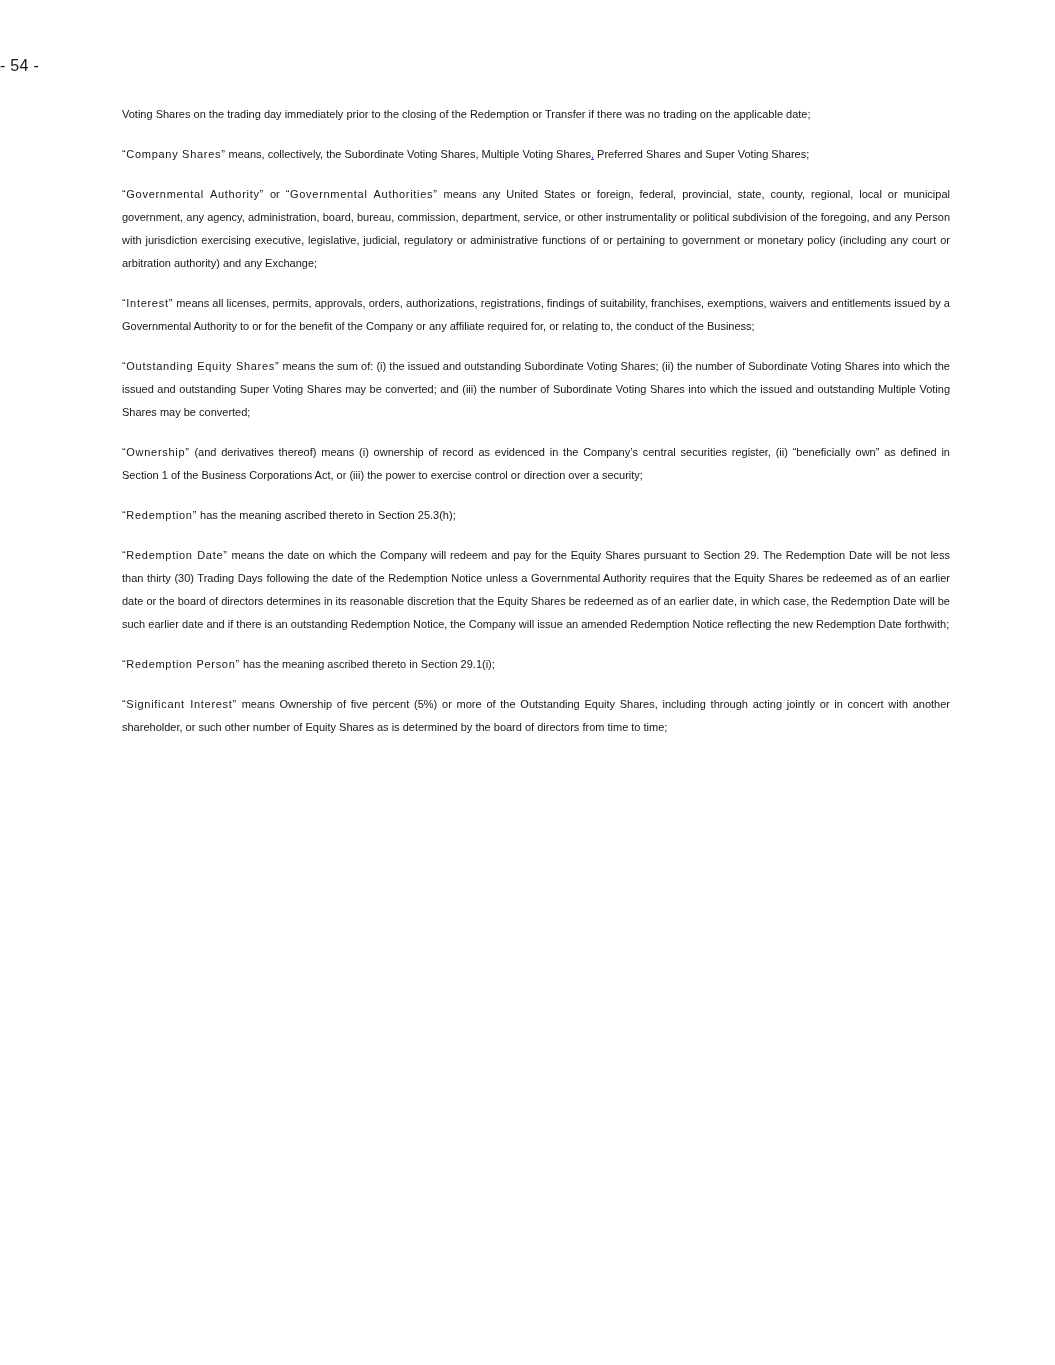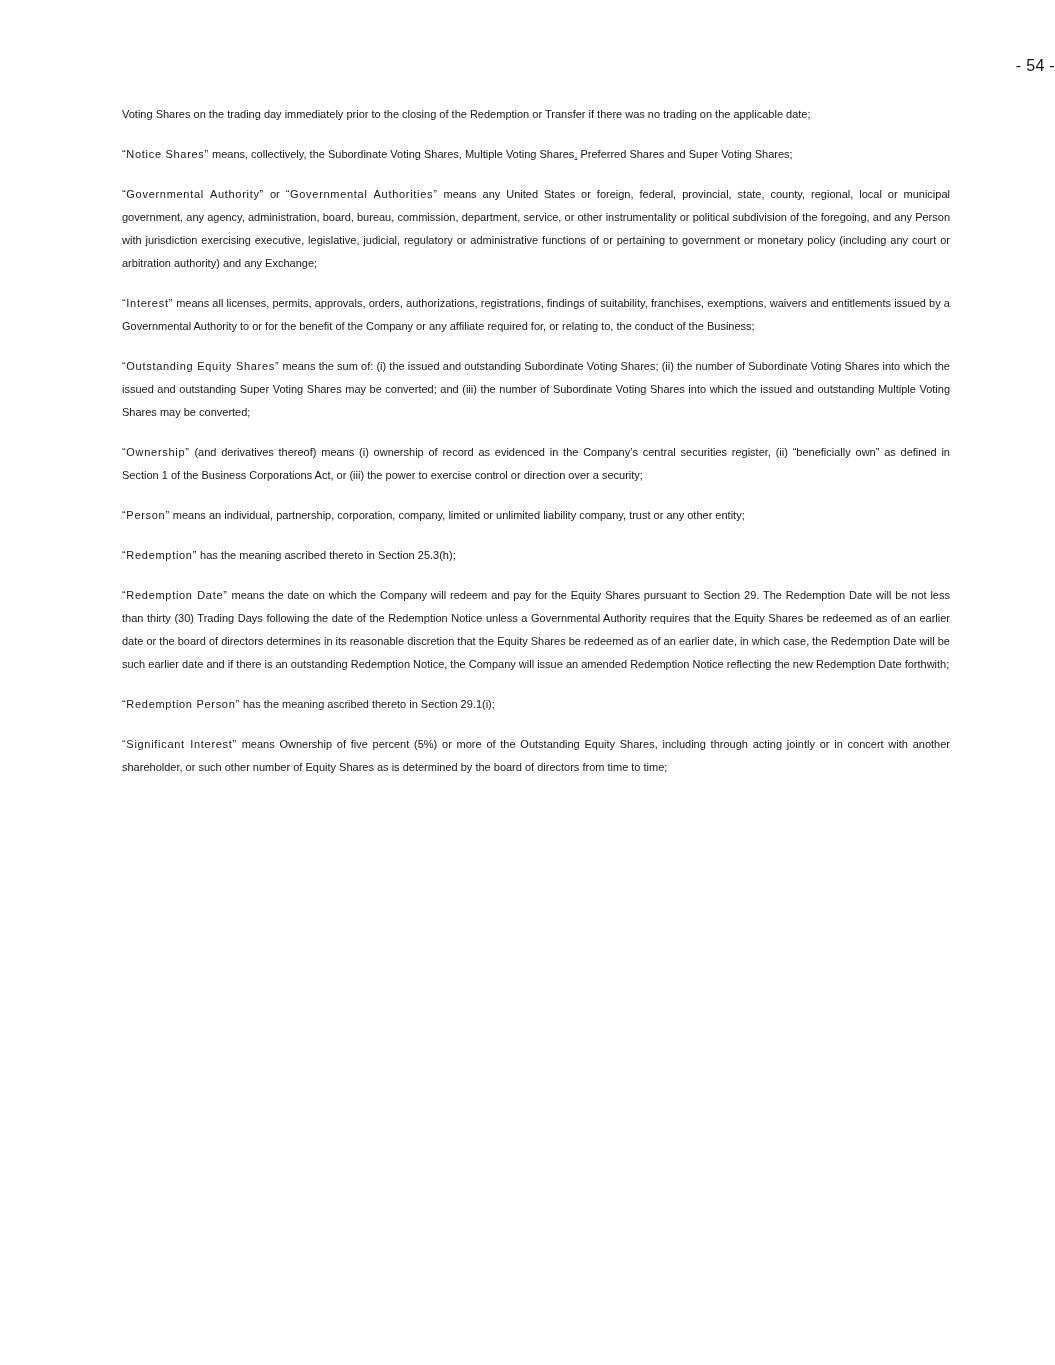--- a/index.html
+++ b/index.html
@@ -11,21 +11,21 @@
   }
   body {
     width: 1055px;
     height: 1365px;
     font-family: "Liberation Sans", sans-serif;
     color: #161616;
     overflow: hidden;
   }
   .page-number {
     padding-top: 56px;
-    text-align: right;
+    text-align: left;
     font-size: 16px;
     line-height: 20px;
     letter-spacing: 0.3px;
   }
   .content {
     margin: 27px 105px 0 122px;
   }
   p.def {
     font-size: 11px;
     line-height: 23px;
@@ -43,32 +43,31 @@
 </head>
 <body>
 
 <div class="page-number">- 54 -</div>
 
 <div class="content">
 
   <p class="def"><span>Voting Shares on the trading day immediately prior to the closing of the Redemption or Transfer if there was no trading on the applicable date;</span></p>
 
 
-  <p class="def"><span class="term">“Notice Shares”</span><span> means, collectively, the Subordinate Voting Shares, Multiple Voting Shares</span><span class="insert">,</span><span> Preferred Shares and Super Voting Shares;</span></p>
+  <p class="def"><span class="term">“Company Shares”</span><span> means, collectively, the Subordinate Voting Shares, Multiple Voting Shares</span><span class="insert">,</span><span> Preferred Shares and Super Voting Shares;</span></p>
 
 
   <p class="def"><span class="term">“Governmental Authority”</span><span> or </span><span class="term">“Governmental Authorities”</span><span> means any United States or foreign, federal, provincial, state, county, regional, local or municipal government, any agency, administration, board, bureau, commission, department, service, or other instrumentality or political subdivision of the foregoing, and any Person with jurisdiction exercising executive, legislative, judicial, regulatory or administrative functions of or pertaining to government or monetary policy (including any court or arbitration authority) and any Exchange;</span></p>
 
   <p class="def"><span class="term">“Interest”</span><span> means all licenses, permits, approvals, orders, authorizations, registrations, findings of suitability, franchises, exemptions, waivers and entitlements issued by a Governmental Authority to or for the benefit of the Company or any affiliate required for, or relating to, the conduct of the Business;</span></p>
 
   <p class="def"><span class="term">“Outstanding Equity Shares”</span><span> means the sum of: (i) the issued and outstanding Subordinate Voting Shares; (ii) the number of Subordinate Voting Shares into which the issued and outstanding Super Voting Shares may be converted; and (iii) the number of Subordinate Voting Shares into which the issued and outstanding Multiple Voting Shares may be converted;</span></p>
 
   <p class="def"><span class="term">“Ownership”</span><span> (and derivatives thereof) means (i) ownership of record as evidenced in the Company’s central securities register, (ii) “beneficially own” as defined in Section 1 of the Business Corporations Act, or (iii) the power to exercise control or direction over a security;</span></p>
 
-  <p class="def"><span class="term">“Person”</span><span> means an individual, partnership, corporation, company, limited or unlimited liability company, trust or any other entity;</span></p>
 
   <p class="def"><span class="term">“Redemption”</span><span> has the meaning ascribed thereto in Section 25.3(h);</span></p>
 
   <p class="def"><span class="term">“Redemption Date”</span><span> means the date on which the Company will redeem and pay for the Equity Shares pursuant to Section 29. The Redemption Date will be not less than thirty (30) Trading Days following the date of the Redemption Notice unless a Governmental Authority requires that the Equity Shares be redeemed as of an earlier date or the board of directors determines in its reasonable discretion that the Equity Shares be redeemed as of an earlier date, in which case, the Redemption Date will be such earlier date and if there is an outstanding Redemption Notice, the Company will issue an amended Redemption Notice reflecting the new Redemption Date forthwith;</span></p>
 
   <p class="def"><span class="term">“Redemption Person”</span><span> has the meaning ascribed thereto in Section 29.1(i);</span></p>
 
   <p class="def"><span class="term">“Significant Interest”</span><span> means Ownership of five percent (5%) or more of the Outstanding Equity Shares, including through acting jointly or in concert with another shareholder, or such other number of Equity Shares as is determined by the board of directors from time to time;</span></p>
 
 </div>

